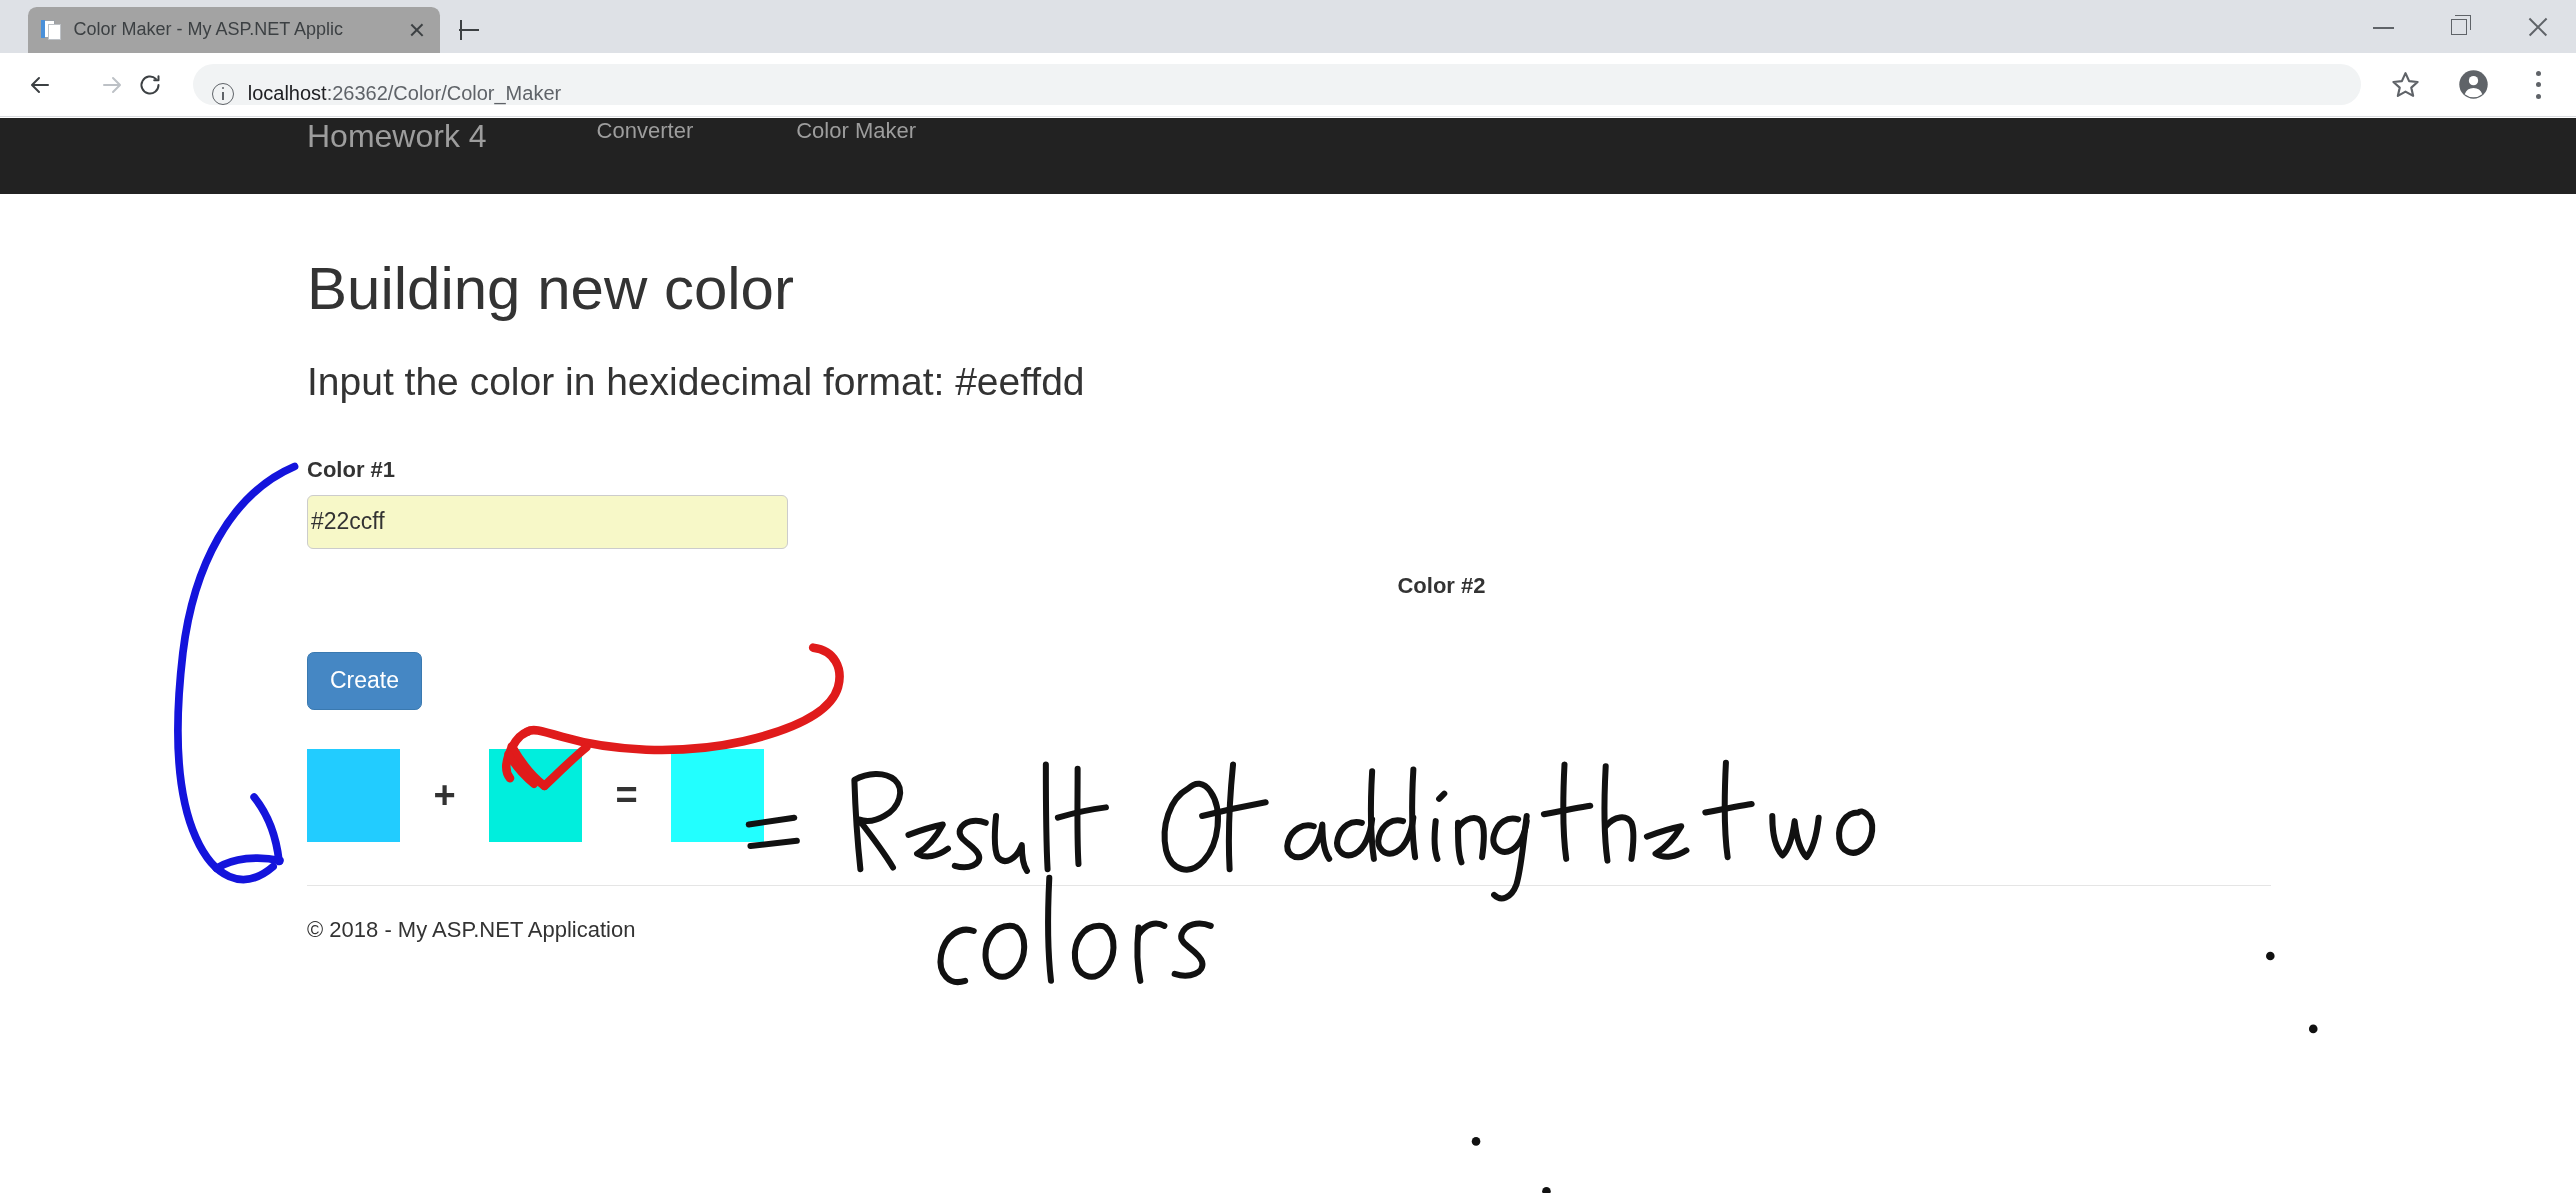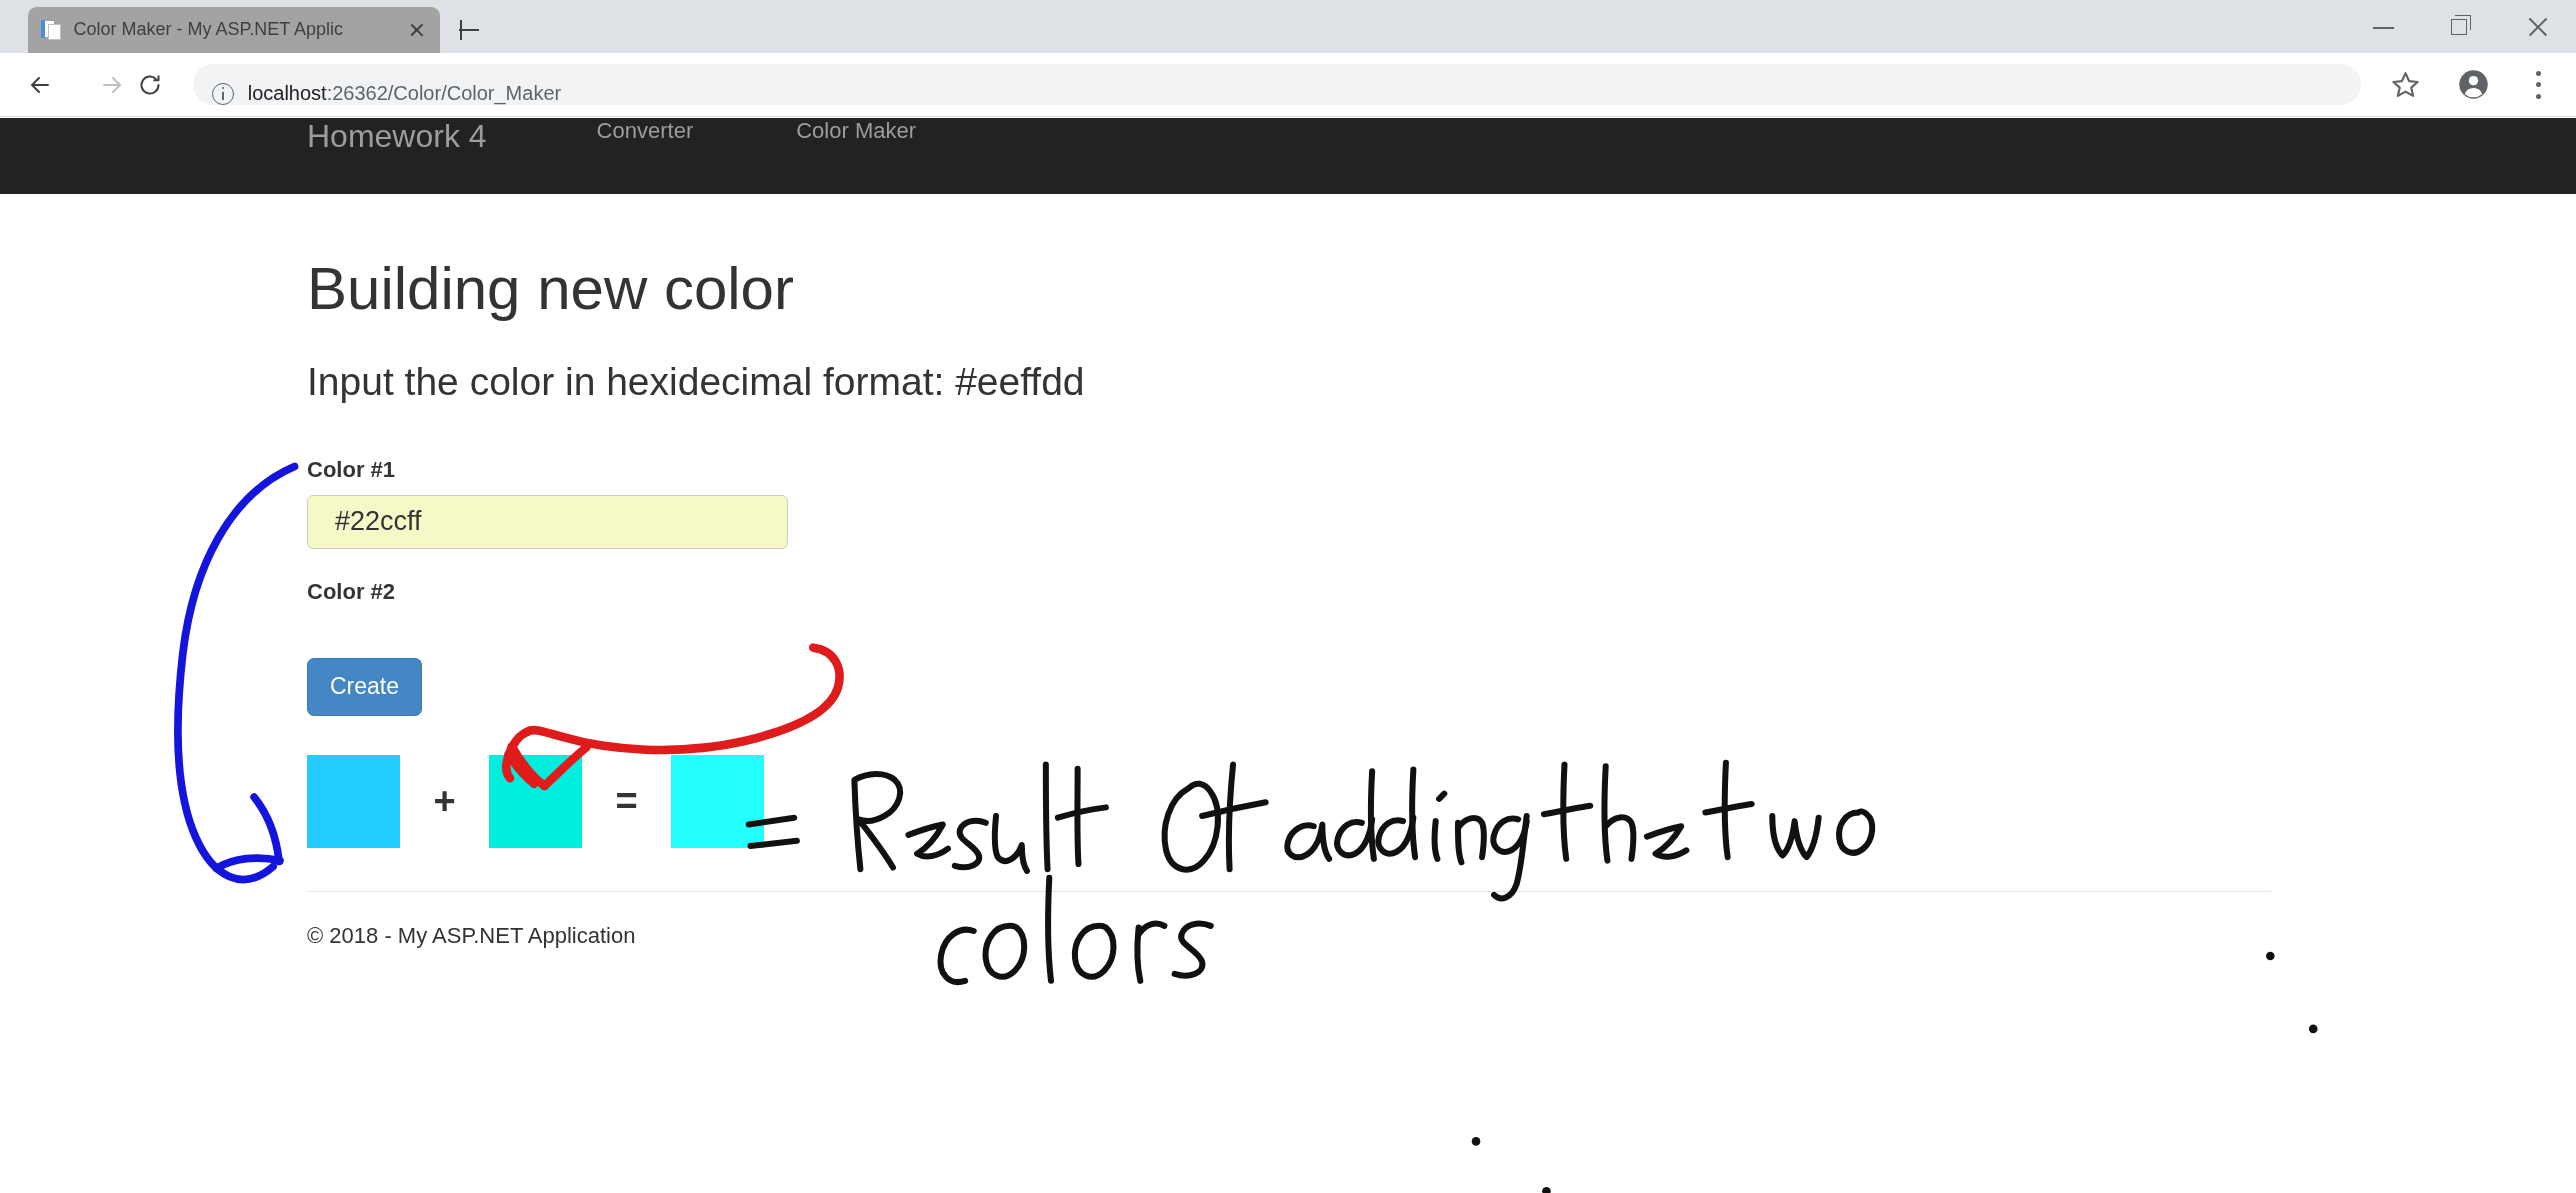--- a/index.html
+++ b/index.html
@@ -299,34 +299,34 @@
     color: #333333;
     margin: 39px 0 0 0;
     line-height: 1.1;
   }
   .field-label {
     font-size: 22px;
     font-weight: bold;
     color: #333333;
     margin-top: 53px;
   }
-  .field-label.second { margin-top: 30px; }
+  .field-label.second { margin-top: 24px; text-align: center; }
   .hex-input {
     display: block;
     margin-top: 12px;
     width: 481px;
     height: 54px;
     background: #f7f8c8;
     border: 0.9px solid #cccccc;
     border-radius: 6px;
     box-sizing: border-box;
     font-family: "Liberation Sans", sans-serif;
-    font-size: 27px;
+    font-size: 23px;
     color: #333333;
-    padding-left: 27px;
+    padding-left: 3px;
     outline: none;
   }
   .create-btn {
     margin-top: 53px;
     width: 115px;
     height: 58px;
     background: #4587c4;
     border: 0.9px solid #3a79b0;
     border-radius: 6.9px;
     color: #ffffff;

